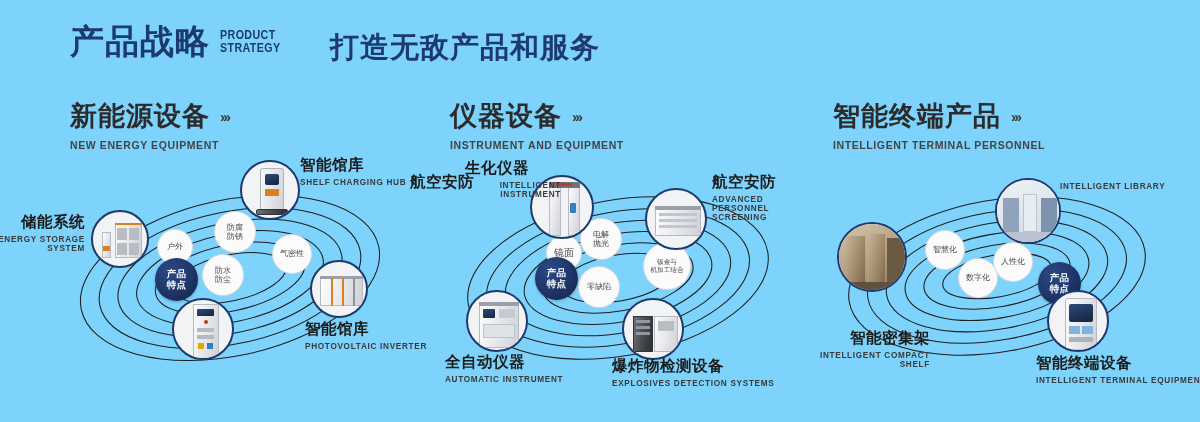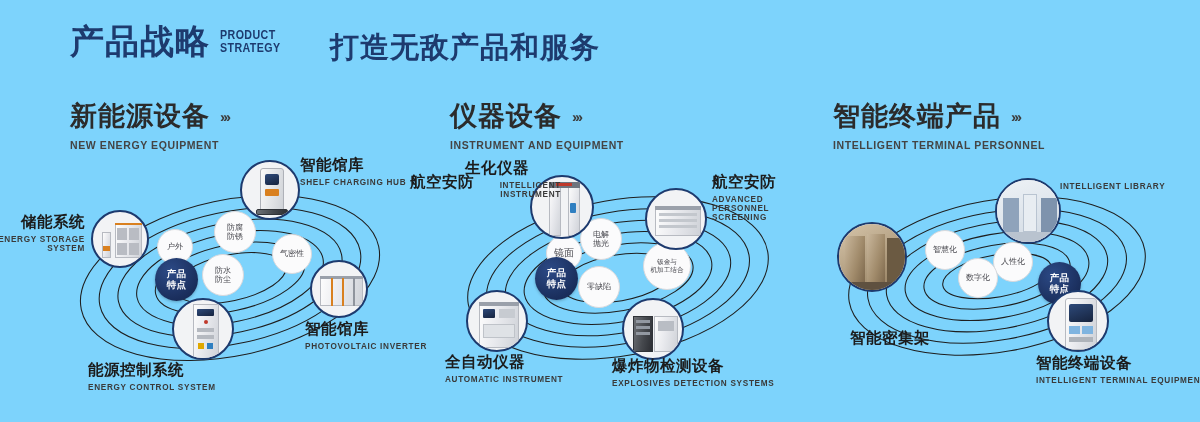--- a/index.html
+++ b/index.html
@@ -202,24 +202,20 @@
       <div class="lbl-en" style="white-space:normal;">ENERGY STORAGE SYSTEM</div>
     </div>
     <div class="lbl ta-l" style="left:245px; top:5px;">
       <div class="lbl-cn">智能馆库</div>
       <div class="lbl-en">SHELF CHARGING HUB</div>
     </div>
     <div class="lbl ta-l" style="left:250px; top:169px;">
       <div class="lbl-cn">智能馆库</div>
       <div class="lbl-en">PHOTOVOLTAIC INVERTER</div>
     </div>
-    <div class="lbl ta-l" style="left:33px; top:210px;">
-      <div class="lbl-cn">能源控制系统</div>
-      <div class="lbl-en">ENERGY CONTROL SYSTEM</div>
-    </div>
   </div>
 
   <div class="cluster" style="left:440px; top:150px;">
     <div class="orbits">
       <svg width="400" height="260" viewBox="0 0 400 260">
         <g transform="translate(178,128) rotate(-10)" fill="none" stroke="#1e1e1e" stroke-width="1.05">
           <ellipse rx="152" ry="78"></ellipse>
           <ellipse rx="133" ry="66"></ellipse>
           <ellipse rx="114" ry="55"></ellipse>
           <ellipse rx="95" ry="44"></ellipse>
@@ -368,20 +364,21 @@
         <div class="pz" style="left:33px; top:34px; width:11px; height:8px; background:#7fb4e0;"></div>
         <div class="pz" style="left:20px; top:45px; width:24px; height:5px; background:#aeb3ba;"></div>
       </div>
     </div>
 
     <div class="lbl ta-l" style="left:245px; top:30px;">
       <div class="lbl-en">INTELLIGENT LIBRARY</div>
     </div>
     <div class="lbl ta-r" style="left:-10px; top:178px; width:125px;">
       <div class="lbl-cn">智能密集架</div>
+      <div class="lbl-en" style="white-space:normal;">INTELLIGENT COMPACT SHELF</div>
     </div>
     <div class="lbl ta-l" style="left:221px; top:203px;">
       <div class="lbl-cn">智能终端设备</div>
       <div class="lbl-en">INTELLIGENT TERMINAL EQUIPMENT</div>
     </div>
   </div>
 
 </div>
 
 </body></html>

